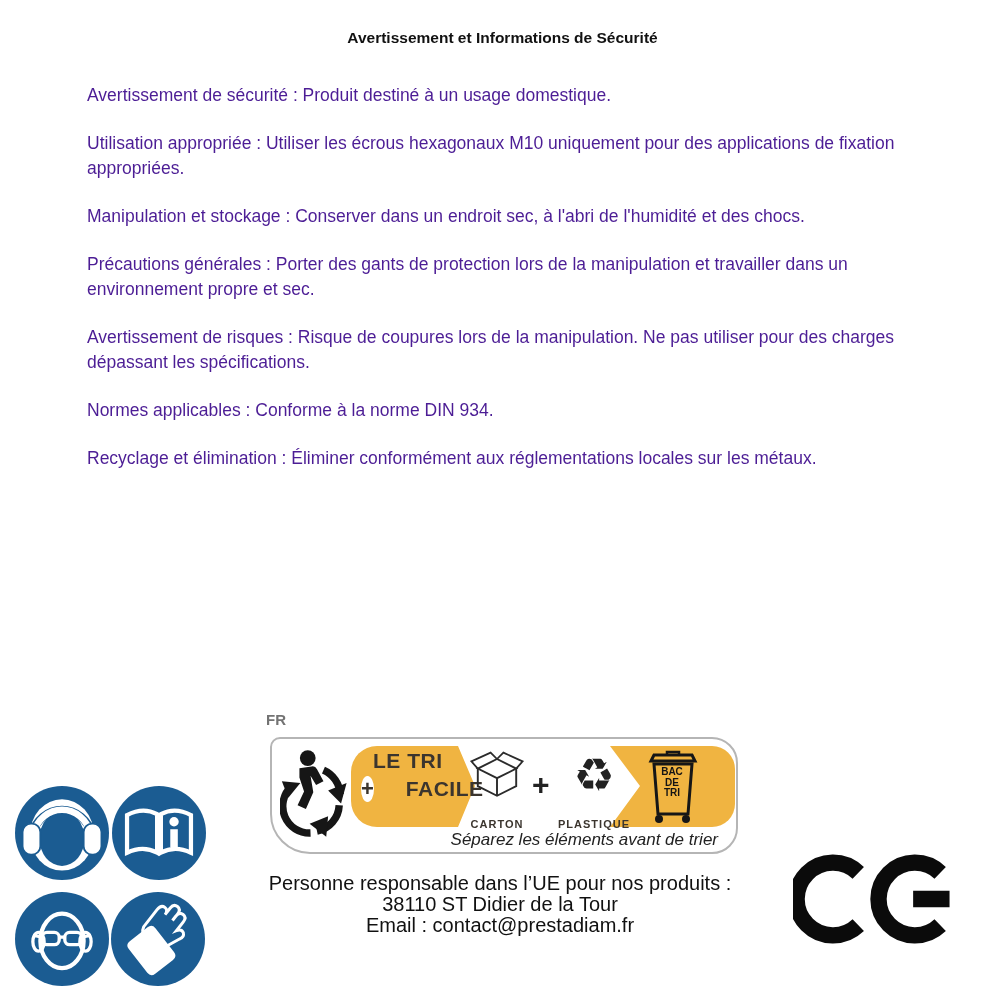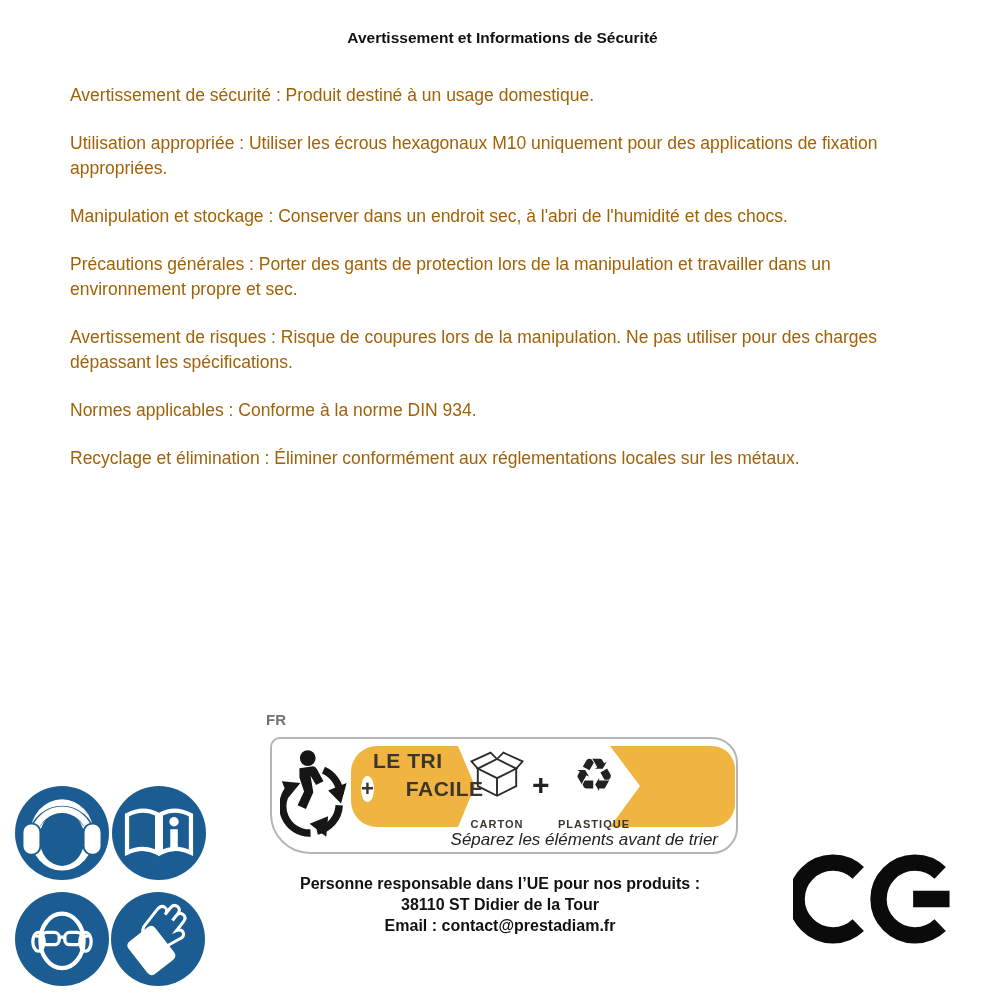--- a/index.html
+++ b/index.html
@@ -2,22 +2,22 @@
 <html><head>
 <meta charset="utf-8">
 <style>
   html,body{margin:0;padding:0;background:#fff;}
   .page{position:relative;width:1005px;height:1005px;background:#ffffff;overflow:hidden;
         font-family:"Liberation Sans", sans-serif;color:#0d0d0d;}
 
   .doc-title{position:absolute;left:0;top:29px;width:100%;text-align:center;
              font-size:15.5px;font-weight:bold;color:#111;}
 
-  .body-text{position:absolute;left:70px;top:83px;width:862px;
-             font-size:17.5px;line-height:25px;color:#a16207;}
+  .body-text{position:absolute;left:87px;top:83px;width:862px;
+             font-size:17.5px;line-height:25px;color:#4c1d95;}
   .body-text p{margin:0 0 23px 0;}
 
   
   .picto{position:absolute;width:94px;height:94px;border-radius:50%;background:#1b5c92;}
   .picto svg{position:absolute;left:0;top:0;width:94px;height:94px;}
   #picto-ear{left:15px;top:786px;}
   #picto-manual{left:112px;top:786px;}
   #picto-eye{left:15px;top:892px;}
   #picto-gloves{left:111px;top:892px;}
 
@@ -45,21 +45,21 @@
   .mat-plus{position:absolute;left:181px;top:22px;font-size:30px;font-weight:800;color:#222;}
   .bin{position:absolute;left:293px;top:4px;width:56px;height:74px;}
   .bin svg{position:absolute;left:0;top:0;}
   .bin .bin-text{position:absolute;left:0;top:17px;width:56px;text-align:center;
                  font-size:10px;line-height:10.5px;font-weight:800;color:#141414;}
   .footnote{position:absolute;right:18px;top:91px;font-size:17px;font-style:italic;
             color:#222;font-weight:500;}
 
   
   .resp{position:absolute;left:255px;top:873px;width:490px;text-align:center;
-        font-size:16px;font-weight:bold;line-height:21px;color:#111;}
+        font-size:20px;font-weight:normal;line-height:21px;color:#111;}
 
   
   .ce{position:absolute;left:793px;top:843px;width:162px;height:112px;}
 </style>
 </head>
 <body>
 
 <div class="page">
 
   <div class="doc-title">Avertissement et Informations de Sécurité</div>
@@ -157,20 +157,34 @@
 
       <div class="mat-plus">+</div>
 
       <div class="material" id="mat-plastique">
         <div class="ic">
             <span>♻</span>
           </div>
         <div class="lbl">PLASTIQUE</div>
       </div>
 
+      <div class="bin">
+        <svg width="56" height="74" viewBox="0 0 56 74">
+          <path d="M23,5 L23,2 L35,2 L35,5" fill="none" stroke="#161616" stroke-width="2.5"></path>
+          <path d="M7,11 L10,5 L48,5 L51,11 Z" fill="none" stroke="#161616" stroke-width="3"></path>
+          <path d="M10,14 L48,14 L44,64 L14,64 Z" fill="none" stroke="#161616" stroke-width="3"></path>
+          <circle cx="15" cy="69" r="4" fill="#161616"></circle>
+          <circle cx="42" cy="69" r="4" fill="#161616"></circle>
+        </svg>
+        <div class="bin-text">
+          <div>BAC</div>
+          <div>DE</div>
+          <div>TRI</div>
+        </div>
+      </div>
     </div>
 
     <div class="footnote">Séparez les éléments avant de trier</div>
   </div>
 
   <div class="resp">
     <div>Personne responsable dans l’UE pour nos produits :</div>
     <div>38110 ST Didier de la Tour</div>
     <div>Email : contact@prestadiam.fr</div>
   </div>

